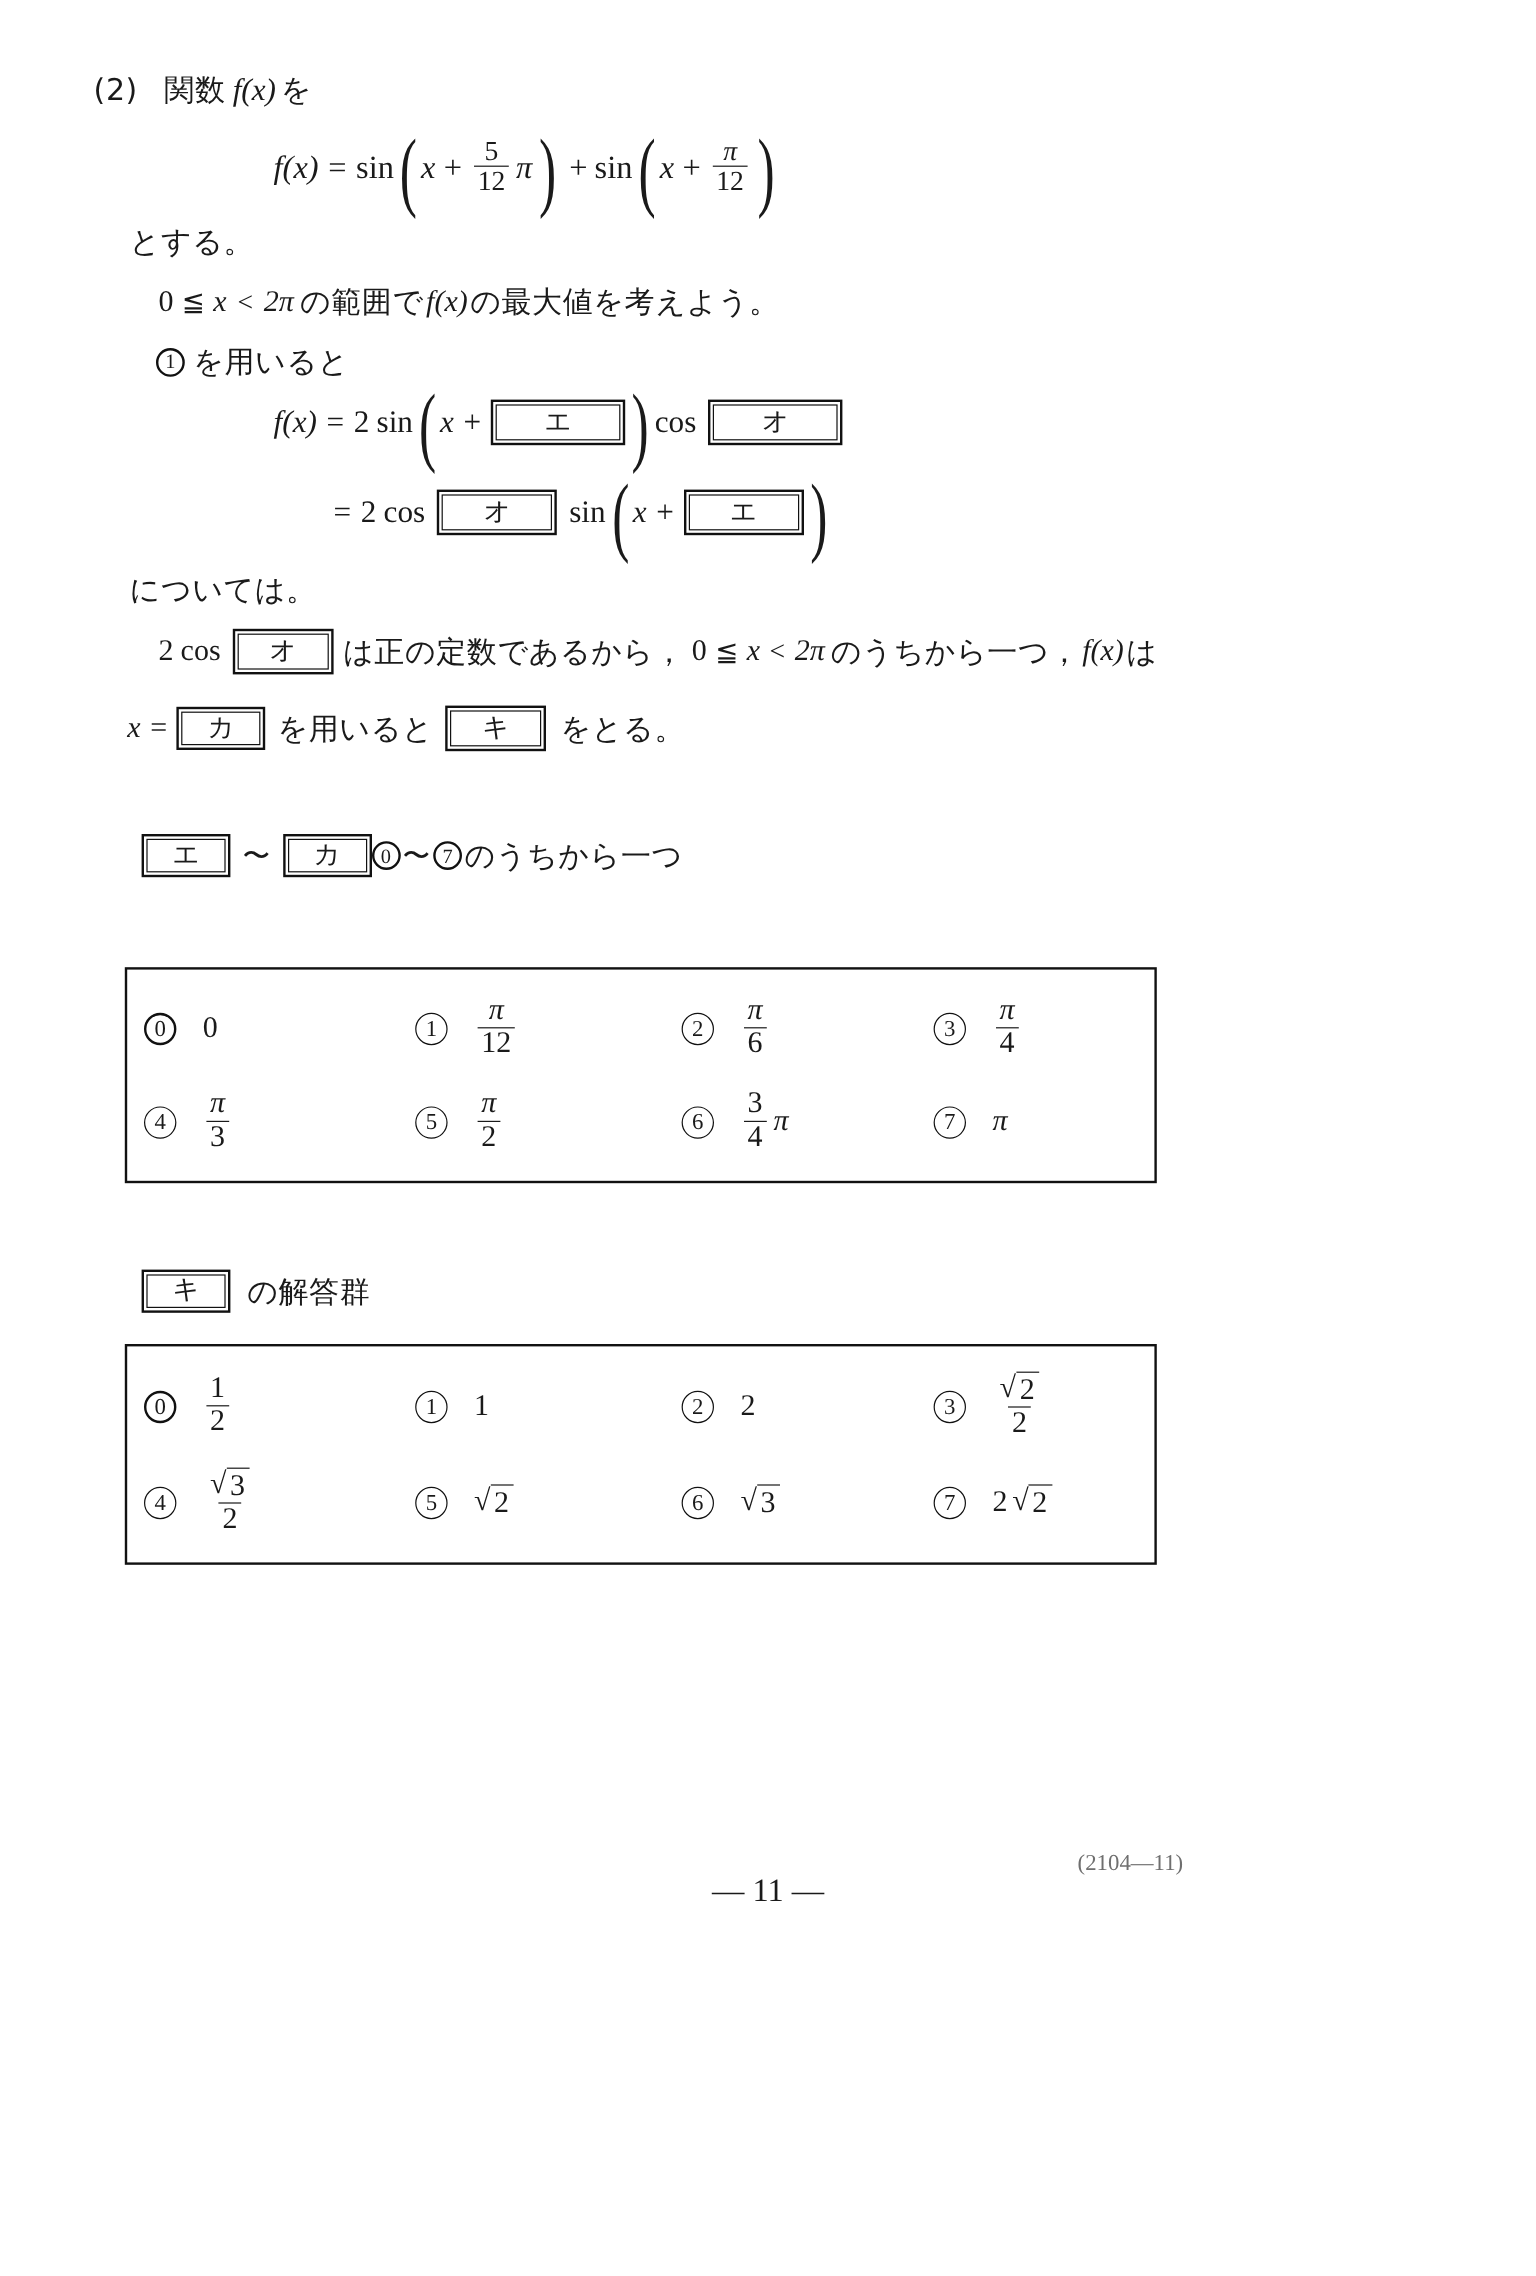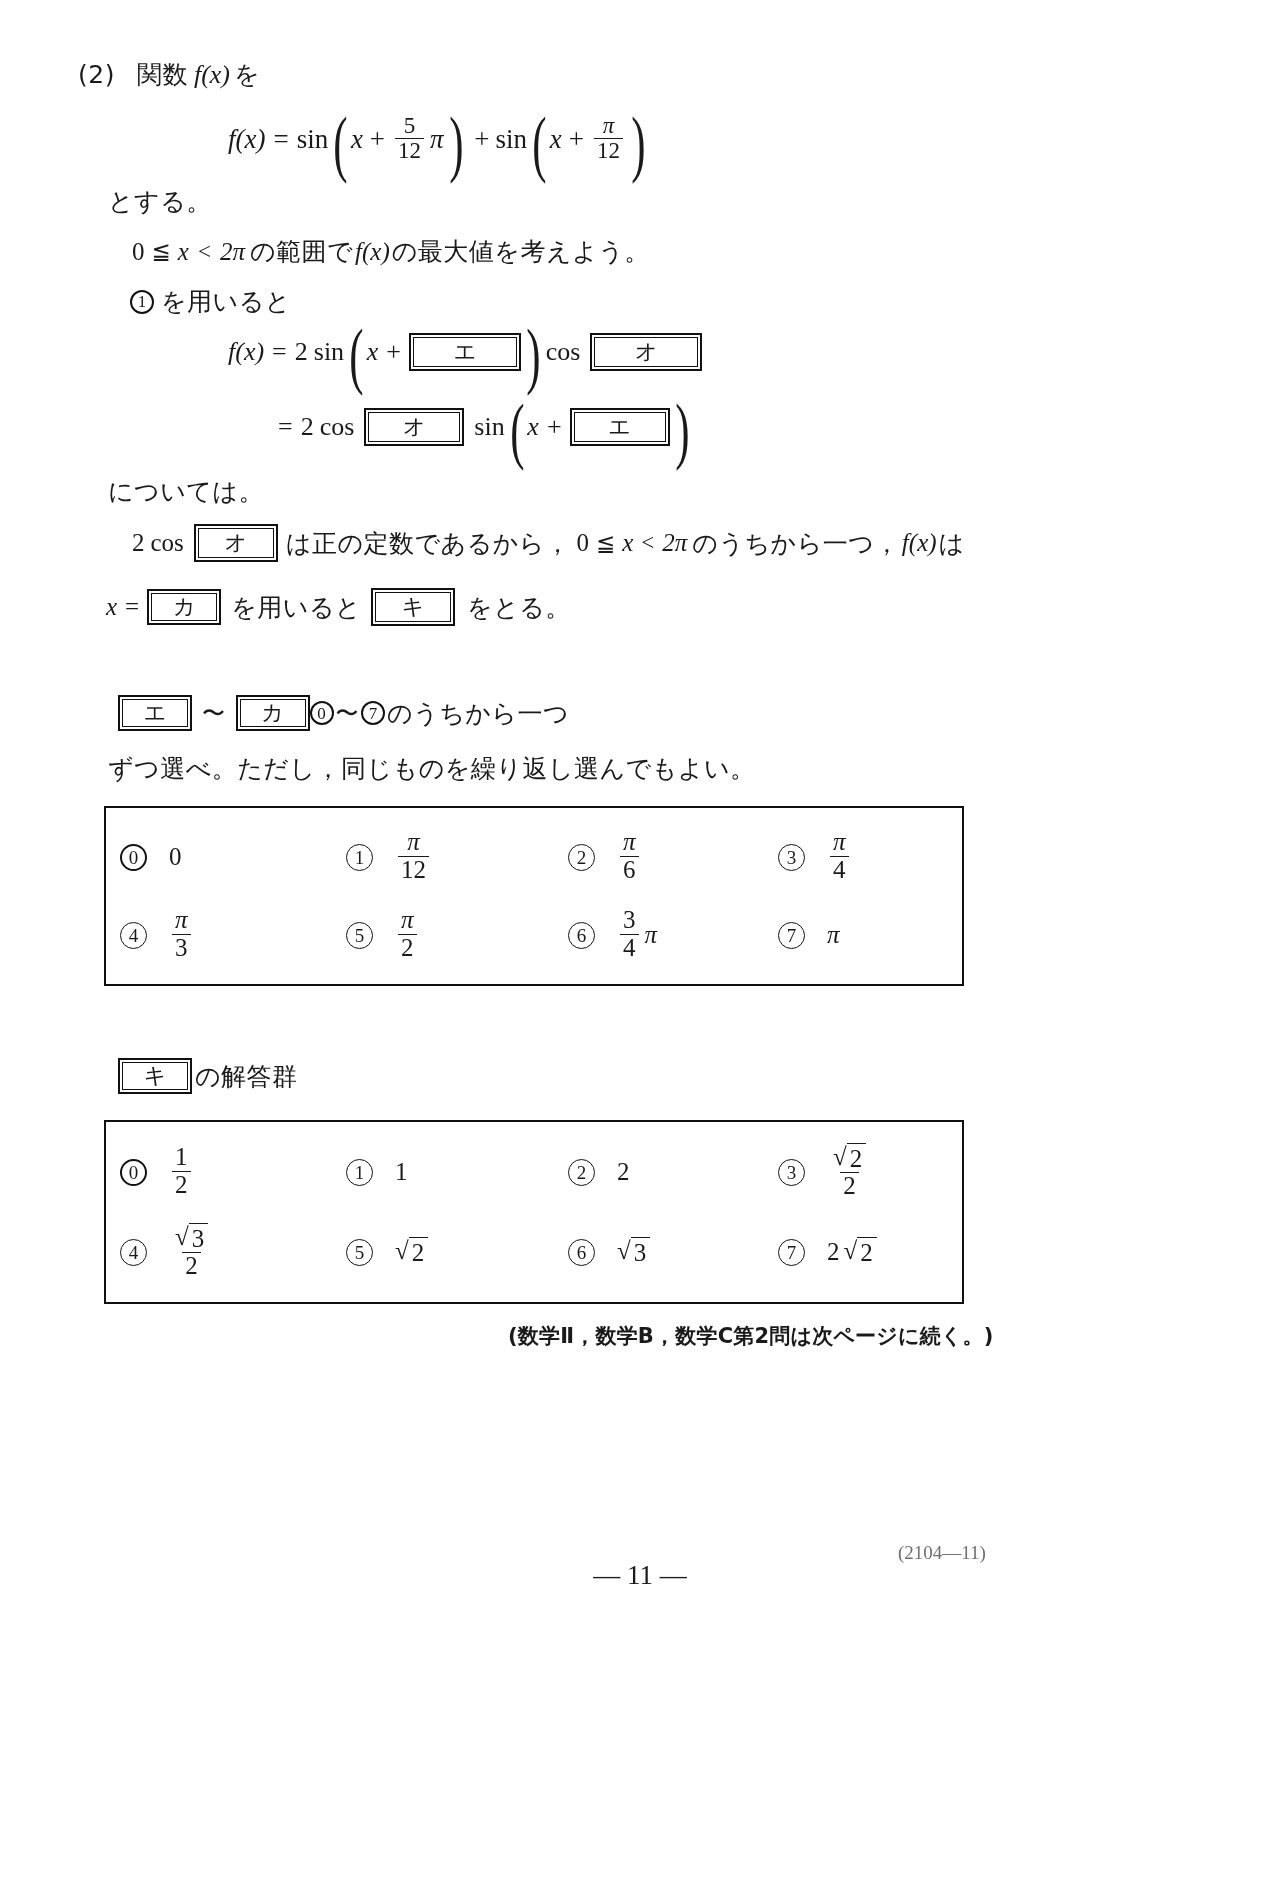--- a/index.html
+++ b/index.html
@@ -314,23 +314,20 @@
     <span class="jp" style="margin:0 10px;font-size:23px;">〜</span>
     <span class="abox w-xs">
         <span>カ</span>
       </span>
     <span class="circled inline-ref thick">0</span>
     <span class="jp" style="font-size:23px;margin:0 2px;">〜</span>
     <span class="circled inline-ref">7</span>
     <span class="jp" style="margin-left:2px;">のうちから一つ</span>
   </div>
 
-  <div class="line" style="left:108px; top:752px;">
-    <span class="jp">ずつ選べ。ただし，同じものを繰り返し選んでもよい。</span>
-  </div>
 
   <div class="choice-table" id="choices-angle" style="left:104px; top:806px; width:860px; height:180px;">
       <div class="choice-row" style="position: absolute; left: 0px; top: 10px; width: 100%; height: 78px;">
         <div class="choice-cell" style="position: absolute; left: 14px; top: 0px; height: 78px;">
           <span class="circled marker thick">0</span>
           <span class="choice-val">
             <span>0</span>
           </span>
         </div>
         <div class="choice-cell" style="position: absolute; left: 240px; top: 0px; height: 78px;">
@@ -396,21 +393,21 @@
             <span style="font-style: italic;">π</span>
           </span>
         </div>
       </div>
     </div>
 
   <div class="line" style="left:118px; top:1058px;">
     <span class="abox w-xs">
         <span>キ</span>
       </span>
-    <span class="jp" style="margin-left:3px;font-family:Liberation Serif, serif;">の解答群</span>
+    <span class="jp" style="margin-left:14px;font-family:Liberation Serif, serif;">の解答群</span>
   </div>
 
   <div class="choice-table" id="choices-value" style="left:104px; top:1120px; width:860px; height:184px;">
       <div class="choice-row" style="position: absolute; left: 0px; top: 10px; width: 100%; height: 80px;">
         <div class="choice-cell" style="position: absolute; left: 14px; top: 0px; height: 80px;">
           <span class="circled marker thick">0</span>
           <span class="choice-val">
             <span class="frac">
               <span class="num">1</span>
               <span class="den">2</span>
@@ -479,19 +476,18 @@
             <span style="margin-right: 4px;">2</span>
             <span class="sqrt">
               <span class="radical">√</span>
               <span class="rad-body">2</span>
             </span>
           </span>
         </div>
       </div>
     </div>
 
-  <div class="footer-note" style="left:508px; top:1322px;">(数学Ⅱ，数学B，数学C第2問は次ページに続く。)</div>
 
   <div class="pagenum" style="left:470px; top:1528px; width:340px; text-align:center;margin-top:32px;">— 11 —</div>
 
   <div class="papercode" style="left:898px; top:1542px;">(2104—11)</div>
 
 </div>
 
 </body></html>

